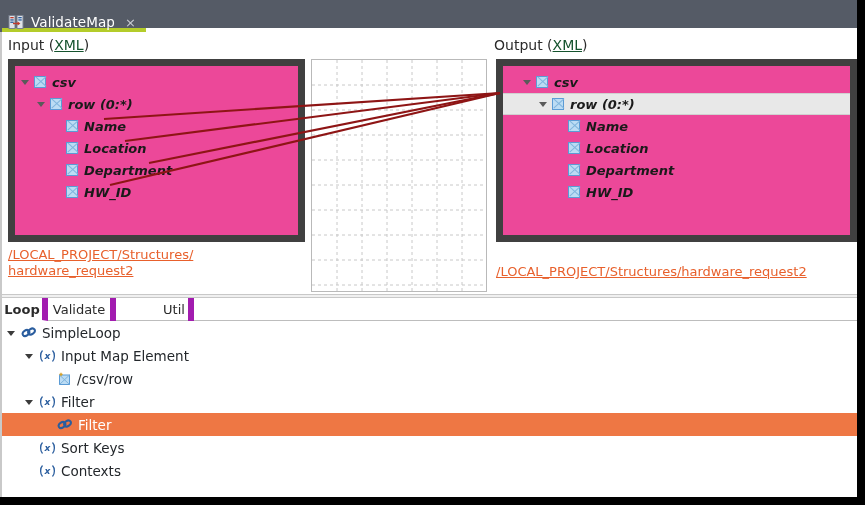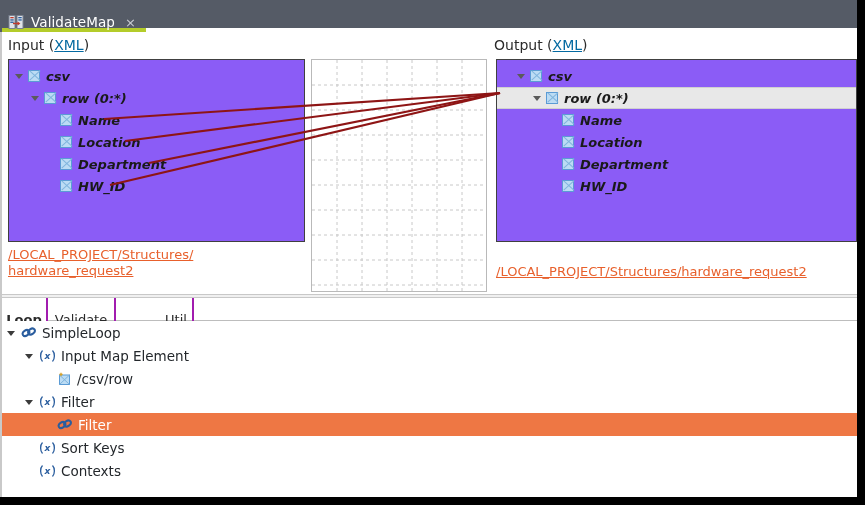--- a/index.html
+++ b/index.html
@@ -78,28 +78,28 @@
     background: #ffffff;
   }
 
   .panel-header {
     position: absolute;
     font-size: 14px;
     color: #2b2b2b;
     white-space: nowrap;
   }
   .xml-link {
-    color: #0369a1;
+    color: #14532d;
     text-decoration: underline;
   }
 
   .tree-box {
     position: absolute;
-    background: #8b5cf6;
-    border: 1px solid #404040;
+    background: #ec4899;
+    border: 7px solid #404040;
     box-sizing: border-box;
     overflow: hidden;
   }
 
   #input-tree-box  { left: 8px;  top: 27px; width: 297px; height: 183px; }
   #output-tree-box { left: 496px; top: 27px; width: 361px; height: 183px; }
 
   .tree-row {
     position: absolute;
     left: 0;
@@ -230,25 +230,25 @@
     border-bottom: 1px solid #bdbdbd;
     box-sizing: border-box;
   }
   .prop-tab {
     position: absolute;
     top: 0;
     height: 23px;
     display: flex;
     align-items: flex-start;
     justify-content: center;
-    padding: 14px 7px;
+    padding: 4px 7px;
     box-sizing: border-box;
     font-size: 13px;
     color: #2b2b2b;
-    border-right: 2px solid #a21caf;
+    border-right: 6px solid #a21caf;
     white-space: nowrap;
   }
   .prop-tab.active {
     font-weight: bold;
     background: #ffffff;
     border-bottom: 1px solid #ffffff;
   }
 
   
   #lower-tree {

